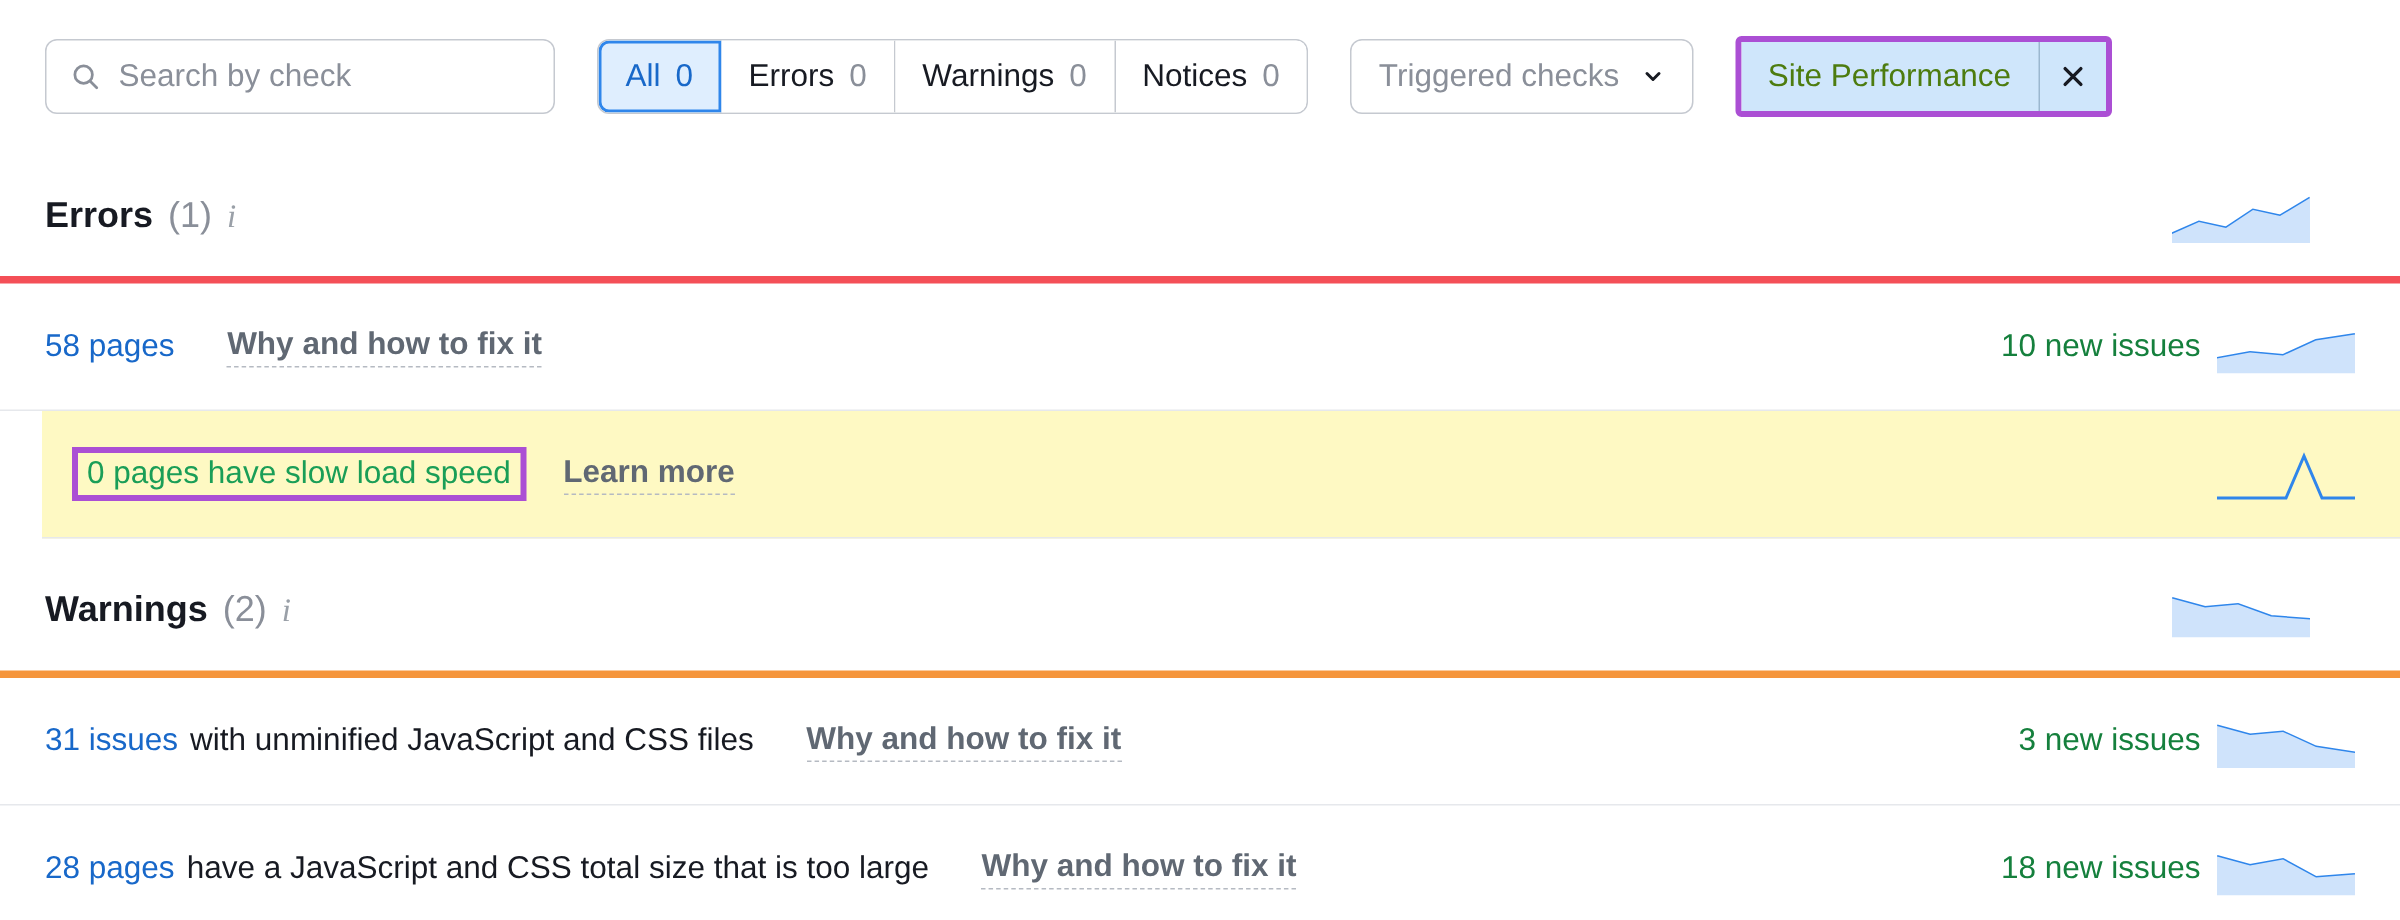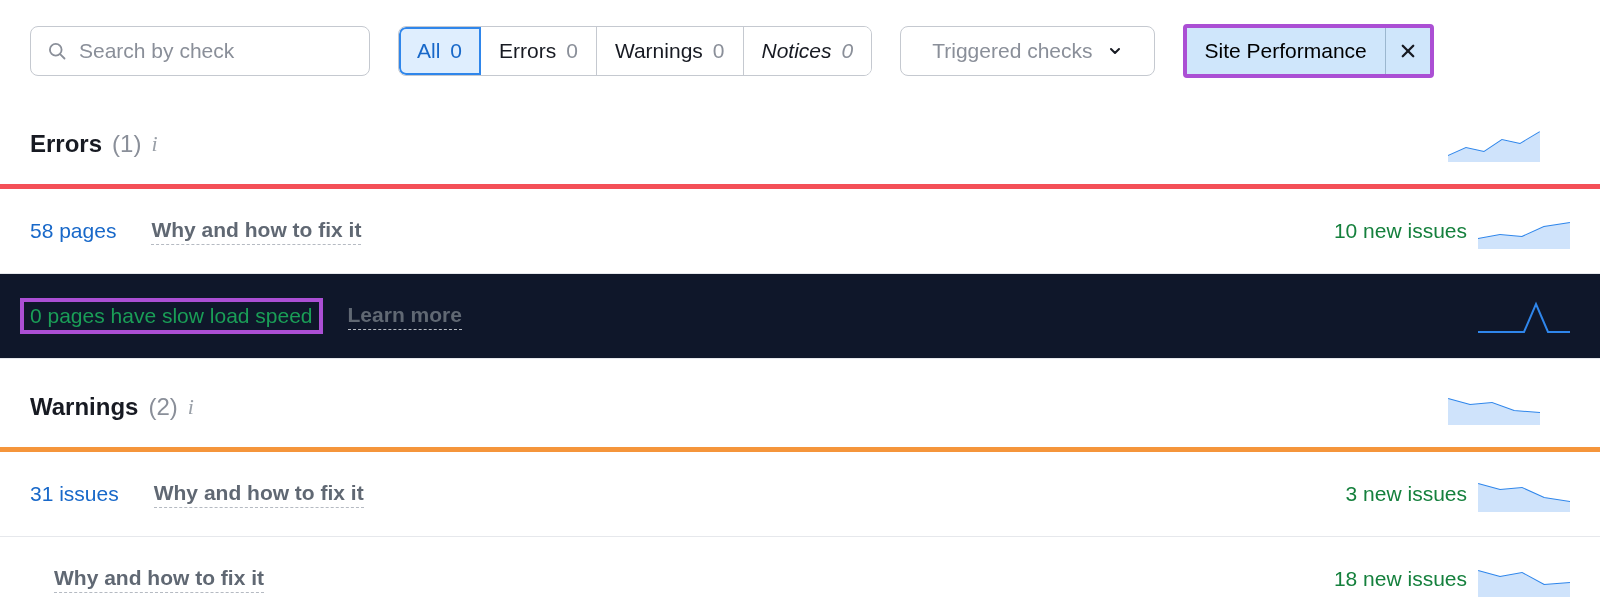--- a/index.html
+++ b/index.html
@@ -45,56 +45,56 @@
   }
   .seg {
     display: flex;
     align-items: center;
     gap: 10px;
     padding: 0 18px;
     border-right: 1px solid #c5c9d0;
     cursor: pointer;
     background: #fff;
   }
-  .seg:last-child { border-right: none; font-style: italic; }
+  .seg:last-child { border-right: none; }
   .seg.active {
     background: #dfeefe;
     outline: 2px solid #2f86eb;
     outline-offset: -2px;
     border-radius: 7px 0 0 7px;
     color: #1868c9;
     gap: 10px;
   }
   .seg .count { color: #8a8f99; }
   .seg.active .count { color: #1868c9; }
   .dropdown {
     display: flex;
     align-items: center;
     gap: 14px;
     border: 1px solid #c5c9d0;
     border-radius: 8px;
     height: 50px;
-    padding: 0 31px;
+    padding: 0 18px;
     color: #8a8f99;
     cursor: pointer;
   }
   .chip {
     display: flex;
     align-items: stretch;
     border: 4px solid #ab4fd4;
     border-radius: 4px;
     height: 54px;
     overflow: hidden;
   }
   .chip-label {
     display: flex;
     align-items: center;
     padding: 16px 18px;
     background: #cfe6fb;
-    color: #000000;
+    color: #4d7c0f;
     border-right: 1px solid #9bb7cf;
   }
   .chip-close {
     display: flex;
     align-items: center;
     justify-content: center;
     width: 44px;
     background: #cfe6fb;
     cursor: pointer;
   }
@@ -114,21 +114,21 @@
   .rule.red { background: #f44f57; }
   .rule.orange { background: #f5953b; }
 
   .row {
     display: flex;
     align-items: center;
     padding: 24px 30px;
     border-bottom: 1px solid #e6e8ec;
     gap: 11px;
   }
-  .row.dim { background: #0f172a; }
+  .row.dim { background: #fef9c3; margin-left: 28px; }
   .lefttext { display: flex; align-items: baseline; gap: 8px; flex-wrap: wrap; }
   .linkblue { color: #1868c9; cursor: pointer; }
   .green { color: #1a9e57; }
   .hint {
     color: #606873;
     border-bottom: 1px dashed #b5bac2;
     padding-bottom: 2px;
     cursor: pointer;
     margin-left: 24px;
     font-weight: bold;
@@ -256,32 +256,37 @@
       <polyline points="0,10 22,16 44,14 66,22 92,24" fill="none" stroke="#2f86eb" stroke-width="2"></polyline>
       <polygon points="0,10 22,16 44,14 66,22 92,24 92,36 0,36" fill="#cfe3fb"></polygon>
     </svg>
   </span>
 </div>
 <div class="rule orange"></div>
 
 <div class="row">
   <span class="lefttext">
     <span class="linkblue">31 issues</span>
+    <span>with unminified JavaScript and CSS files</span>
   </span>
   <span class="hint">Why and how to fix it</span>
   <span class="newissues">3 new issues</span>
   <span>
     <svg class="spark" viewBox="0 0 92 36">
       <polyline points="0,8 22,14 44,12 66,22 92,26" fill="none" stroke="#2f86eb" stroke-width="2"></polyline>
       <polygon points="0,8 22,14 44,12 66,22 92,26 92,36 0,36" fill="#cfe3fb"></polygon>
     </svg>
   </span>
 </div>
 
 <div class="row" style="border-bottom:none">
+  <span class="lefttext">
+    <span class="linkblue">28 pages</span>
+    <span>have a JavaScript and CSS total size that is too large</span>
+  </span>
   <span class="hint">Why and how to fix it</span>
   <span class="newissues">18 new issues</span>
   <span>
     <svg class="spark" viewBox="0 0 92 36">
       <polyline points="0,10 22,16 44,12 66,24 92,22" fill="none" stroke="#2f86eb" stroke-width="2"></polyline>
       <polygon points="0,10 22,16 44,12 66,24 92,22 92,36 0,36" fill="#cfe3fb"></polygon>
     </svg>
   </span>
 </div>
 

